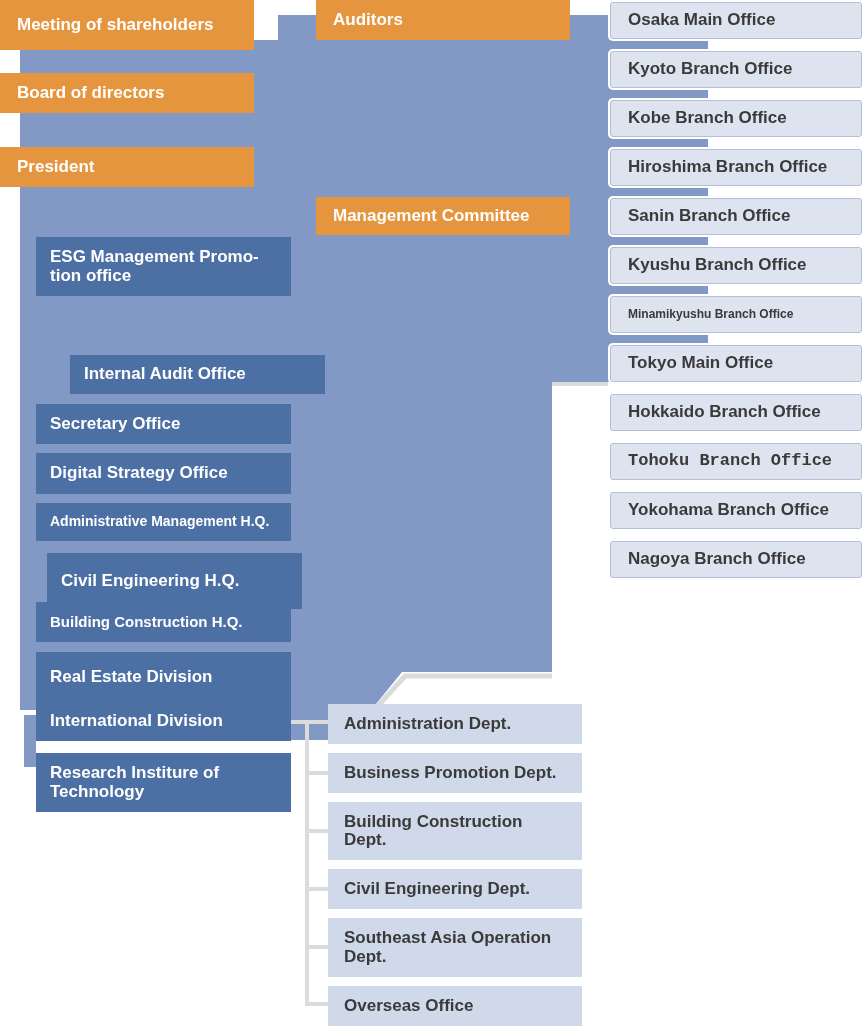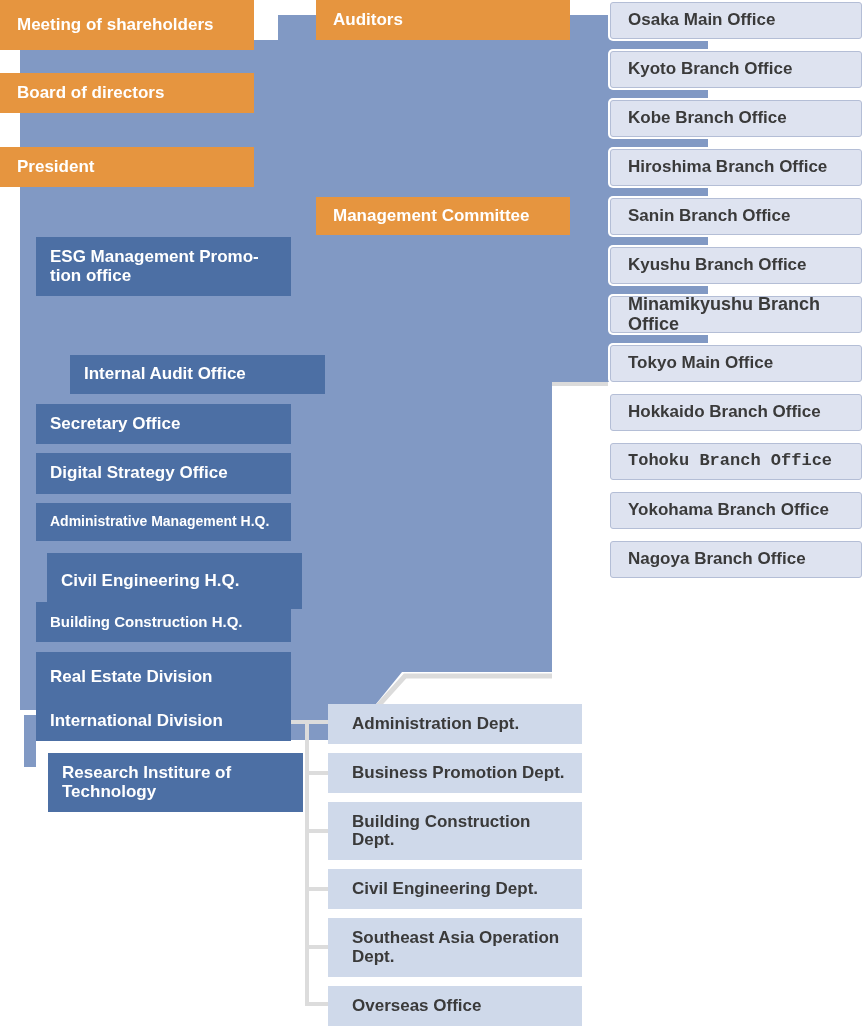--- a/index.html
+++ b/index.html
@@ -26,23 +26,23 @@
     left:36px;width:255px;
   }
   .dark.small{font-size:14px;}
   .dark.mid{font-size:15px;}
   .light{
     background:#DEE3F0;color:#3A3A3A;font-size:17px;padding-left:17px;
     border:1px solid #B4BED6;border-radius:3px;
     box-shadow:0 0 0 2px #FFFFFF;
     left:610px;width:252px;height:37px;
   }
-  .light.small{font-size:18px;}
+  .light.small{font-size:12px;}
   .dept{
-    background:#CFD9EA;color:#3A3A3A;font-size:17px;padding-left:24px;
+    background:#CFD9EA;color:#3A3A3A;font-size:17px;padding-left:16px;
     left:328px;width:254px;
   }
 </style>
 </head>
 <body>
 
 <svg class="bgshape" width="864" height="1026" viewBox="0 0 864 1026">
   <polygon points="20,40 278,40 278,15 708,15 708,382 552,382 552,672 402,672 376,704 330,704 330,740 291,740 291,716 20,716" fill="#8199C4"></polygon>
   <rect x="22" y="714" width="14" height="58" fill="#8199C4"></rect>
   <polyline points="608,384 552,384" stroke="#DBDBDB" stroke-width="4" fill="none"></polyline>
@@ -70,21 +70,21 @@
 <div class="box dark" style="top:237px;height:59px;">ESG Management Promo-
 tion office</div>
 <div class="box dark" style="top:355px;height:39px;margin-left:34px;">Internal Audit Office</div>
 <div class="box dark" style="top:404px;height:40px;">Secretary Office</div>
 <div class="box dark" style="top:453px;height:41px;">Digital Strategy Office</div>
 <div class="box dark small" style="top:503px;height:38px;">Administrative Management H.Q.</div>
 <div class="box dark" style="top:553px;height:56px;margin-left:11px;">Civil Engineering H.Q.</div>
 <div class="box dark mid" style="top:602px;height:40px;">Building Construction H.Q.</div>
 <div class="box dark" style="top:652px;height:50px;">Real Estate Division</div>
 <div class="box dark" style="top:702px;height:39px;">International Division</div>
-<div class="box dark" style="top:753px;height:59px;margin-left:12px;">Research Institure of
+<div class="box dark" style="top:753px;height:59px;">Research Institure of
 Technology</div>
 
 <div class="box light" style="top:2px;">Osaka Main Office</div>
 <div class="box light" style="top:51px;">Kyoto Branch Office</div>
 <div class="box light" style="top:100px;">Kobe Branch Office</div>
 <div class="box light" style="top:149px;">Hiroshima Branch Office</div>
 <div class="box light" style="top:198px;">Sanin Branch Office</div>
 <div class="box light" style="top:247px;">Kyushu Branch Office</div>
 <div class="box light small" style="top:296px;">Minamikyushu Branch Office</div>
 <div class="box light" style="top:345px;">Tokyo Main Office</div>

